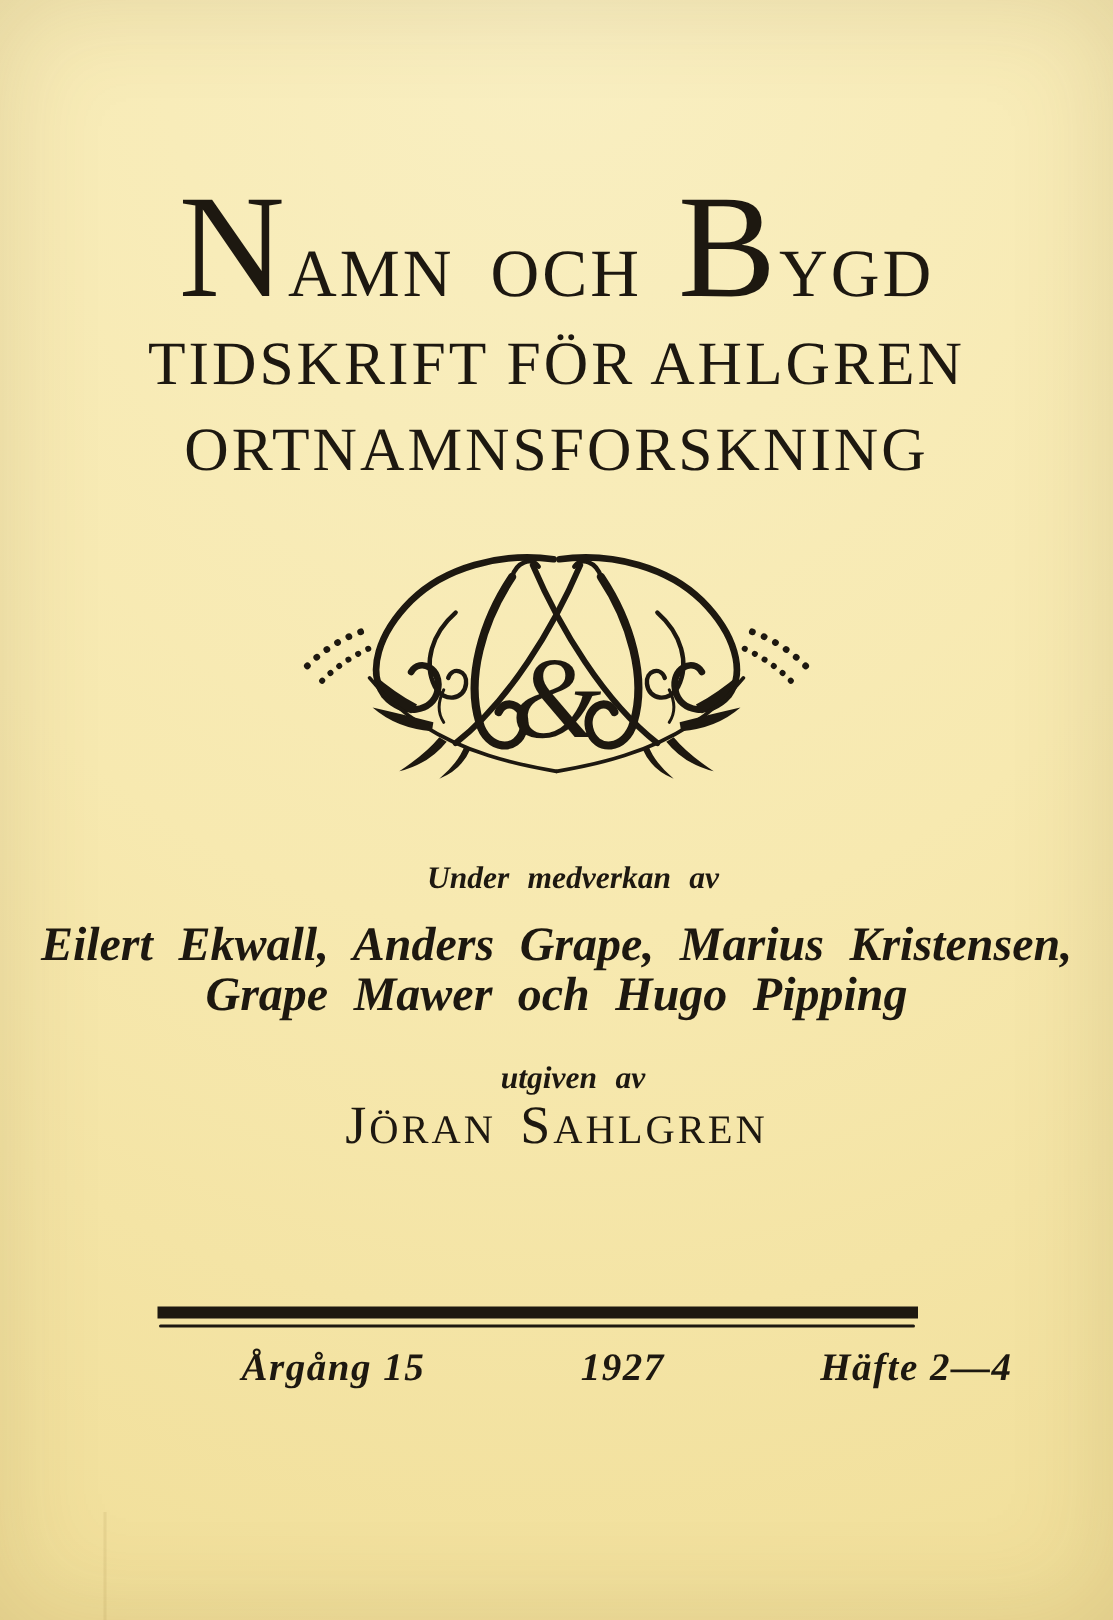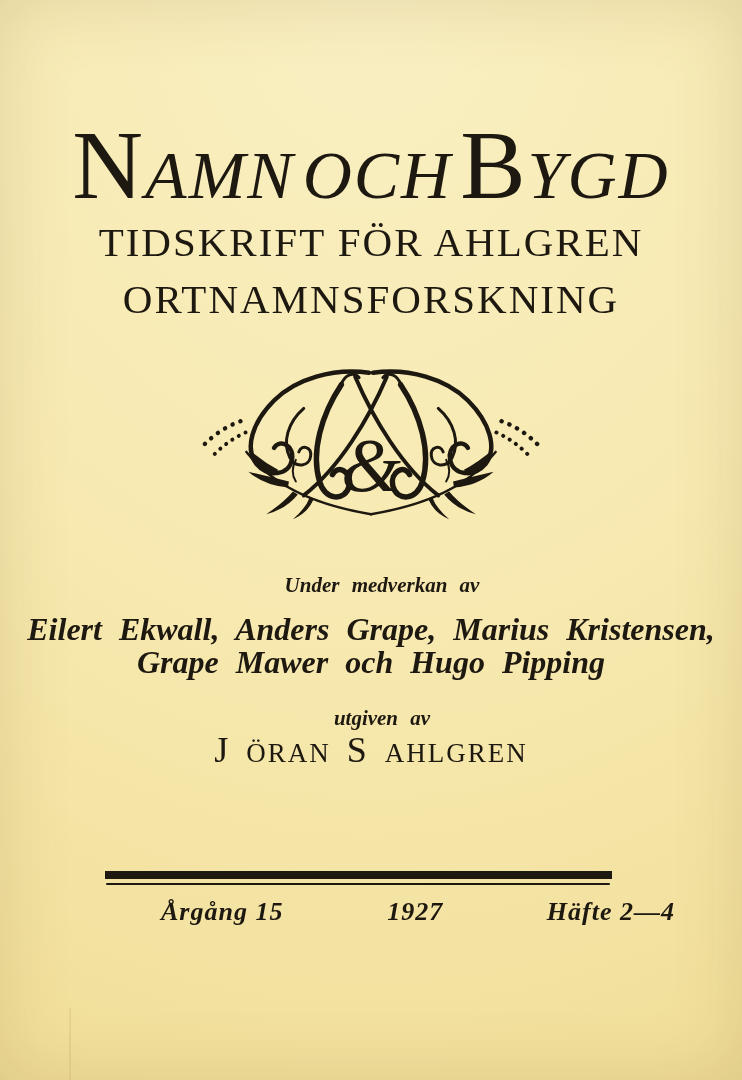--- a/index.html
+++ b/index.html
@@ -22,44 +22,44 @@
     box-shadow:inset 0 0 70px rgba(120,90,30,.16);
   }
   .crease{
     position:absolute;left:69px;bottom:0;width:2px;height:72px;
     background:rgba(140,110,40,.10);
   }
   .block{position:absolute;left:0;width:100%;text-align:center;line-height:1;}
 
   
   .title{top:116px;letter-spacing:2px;white-space:nowrap;}
-  .title .small{font-size:68px;font-style:italic;}
+  .title .small{font-size:45px;}
   .title .cap{font-size:98px;}
-  .title .gap{margin-left:8px;}
+  .title .gap{margin-left:24px;}
 
   
   .subtitle{font-size:41px;letter-spacing:2px;white-space:nowrap;}
   .subtitle.l1{top:222px;}
   .subtitle.l2{top:279px;}
 
   
   .ornament{top:364px;}
   .ornament svg{display:inline-block;}
 
   
   .ital-head{font-size:21px;font-style:italic;font-weight:bold;word-spacing:7px;padding-left:11px;}
   .contrib-head{top:575px;}
   .editor-head{top:708px;}
 
   .names{font-size:32px;font-style:italic;font-weight:bold;word-spacing:9px;white-space:nowrap;}
   .names.l1{top:613px;}
   .names.l2{top:646px;}
 
   .editor-name{top:732px;letter-spacing:2px;white-space:nowrap;}
-  .editor-name .small{font-size:27px;margin-left:16px;}
+  .editor-name .small{font-size:27px;}
   .editor-name .cap{font-size:36px;}
   .editor-name .gap{margin-left:16px;}
 
   
   .rule{position:absolute;background:var(--ink);}
   .rule.thick{top:871px;left:105px;width:507px;height:8px;}
   .rule.thin{top:883px;left:106px;width:504px;height:2px;border-radius:1px;}
 
   
   .footer{

